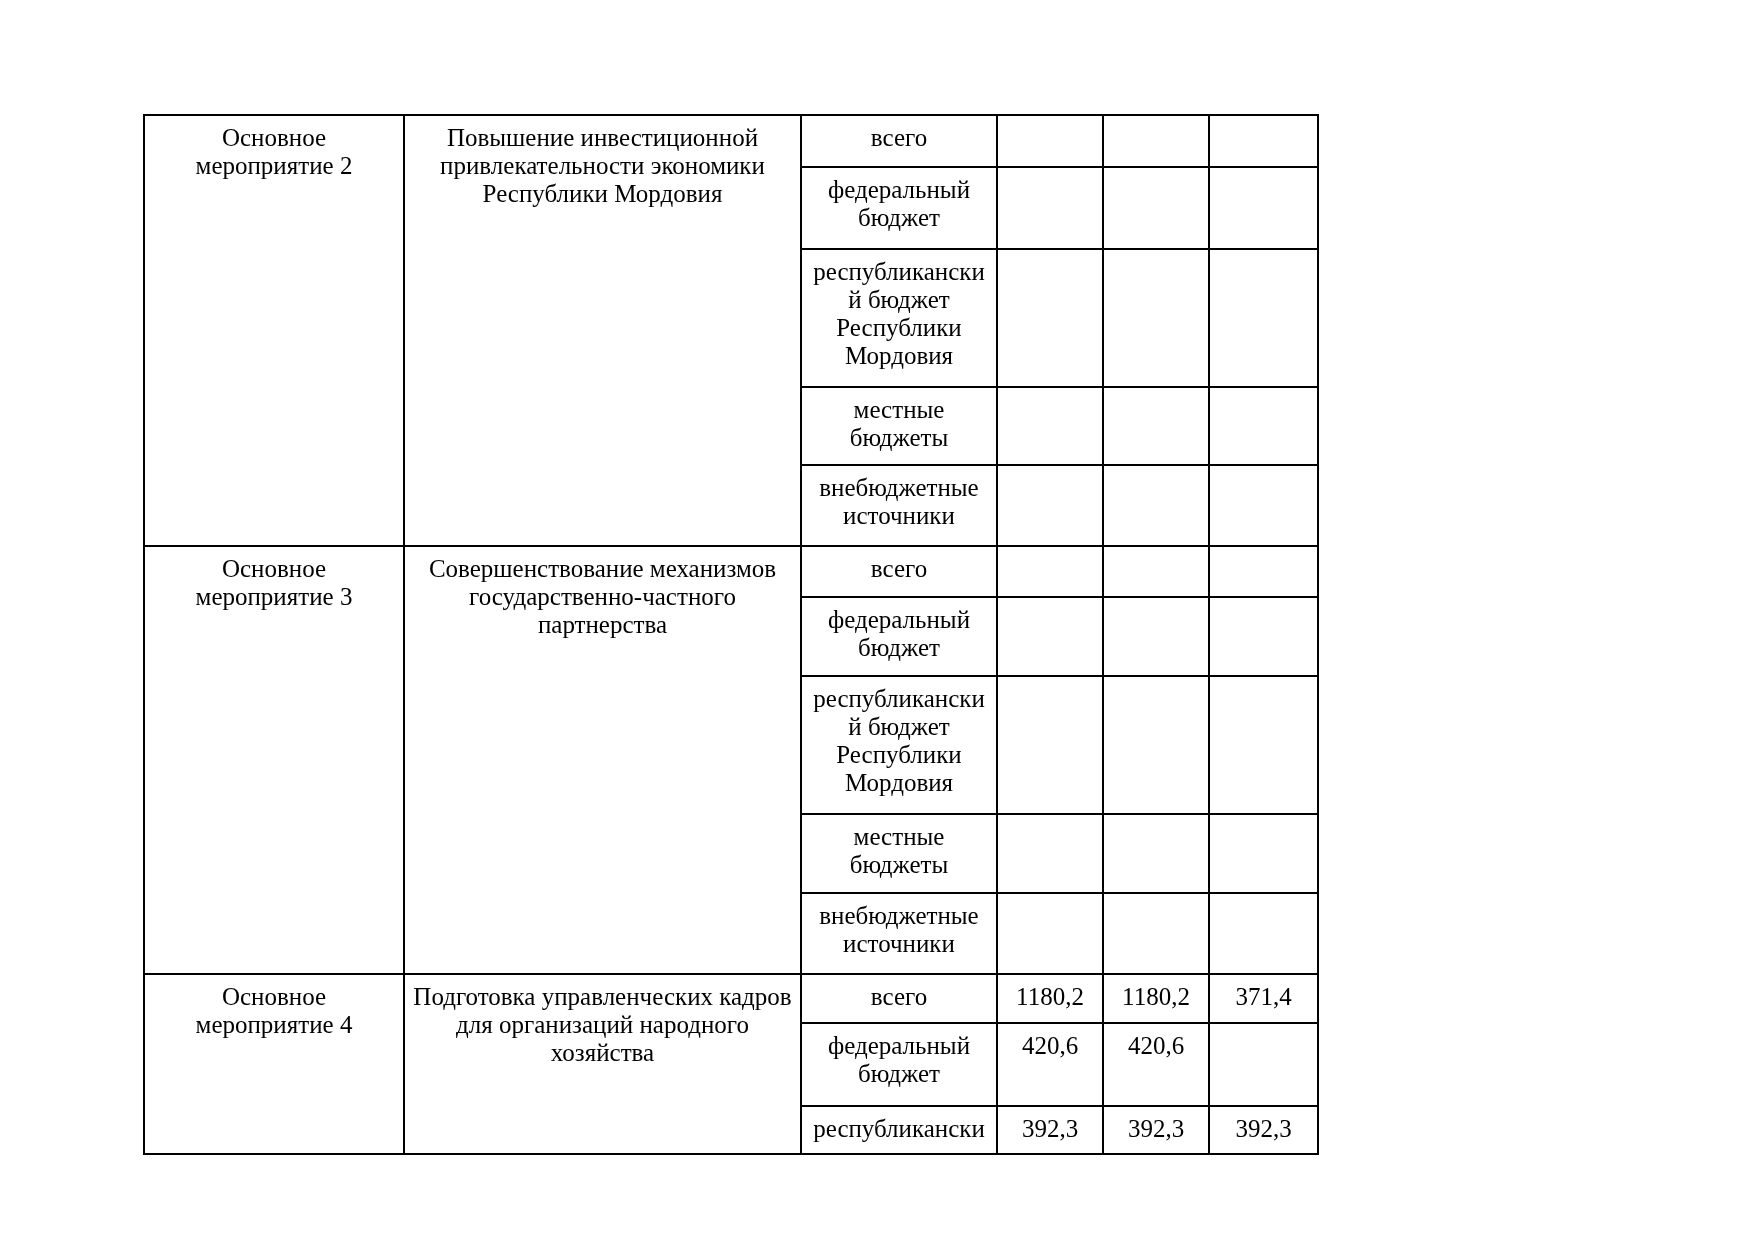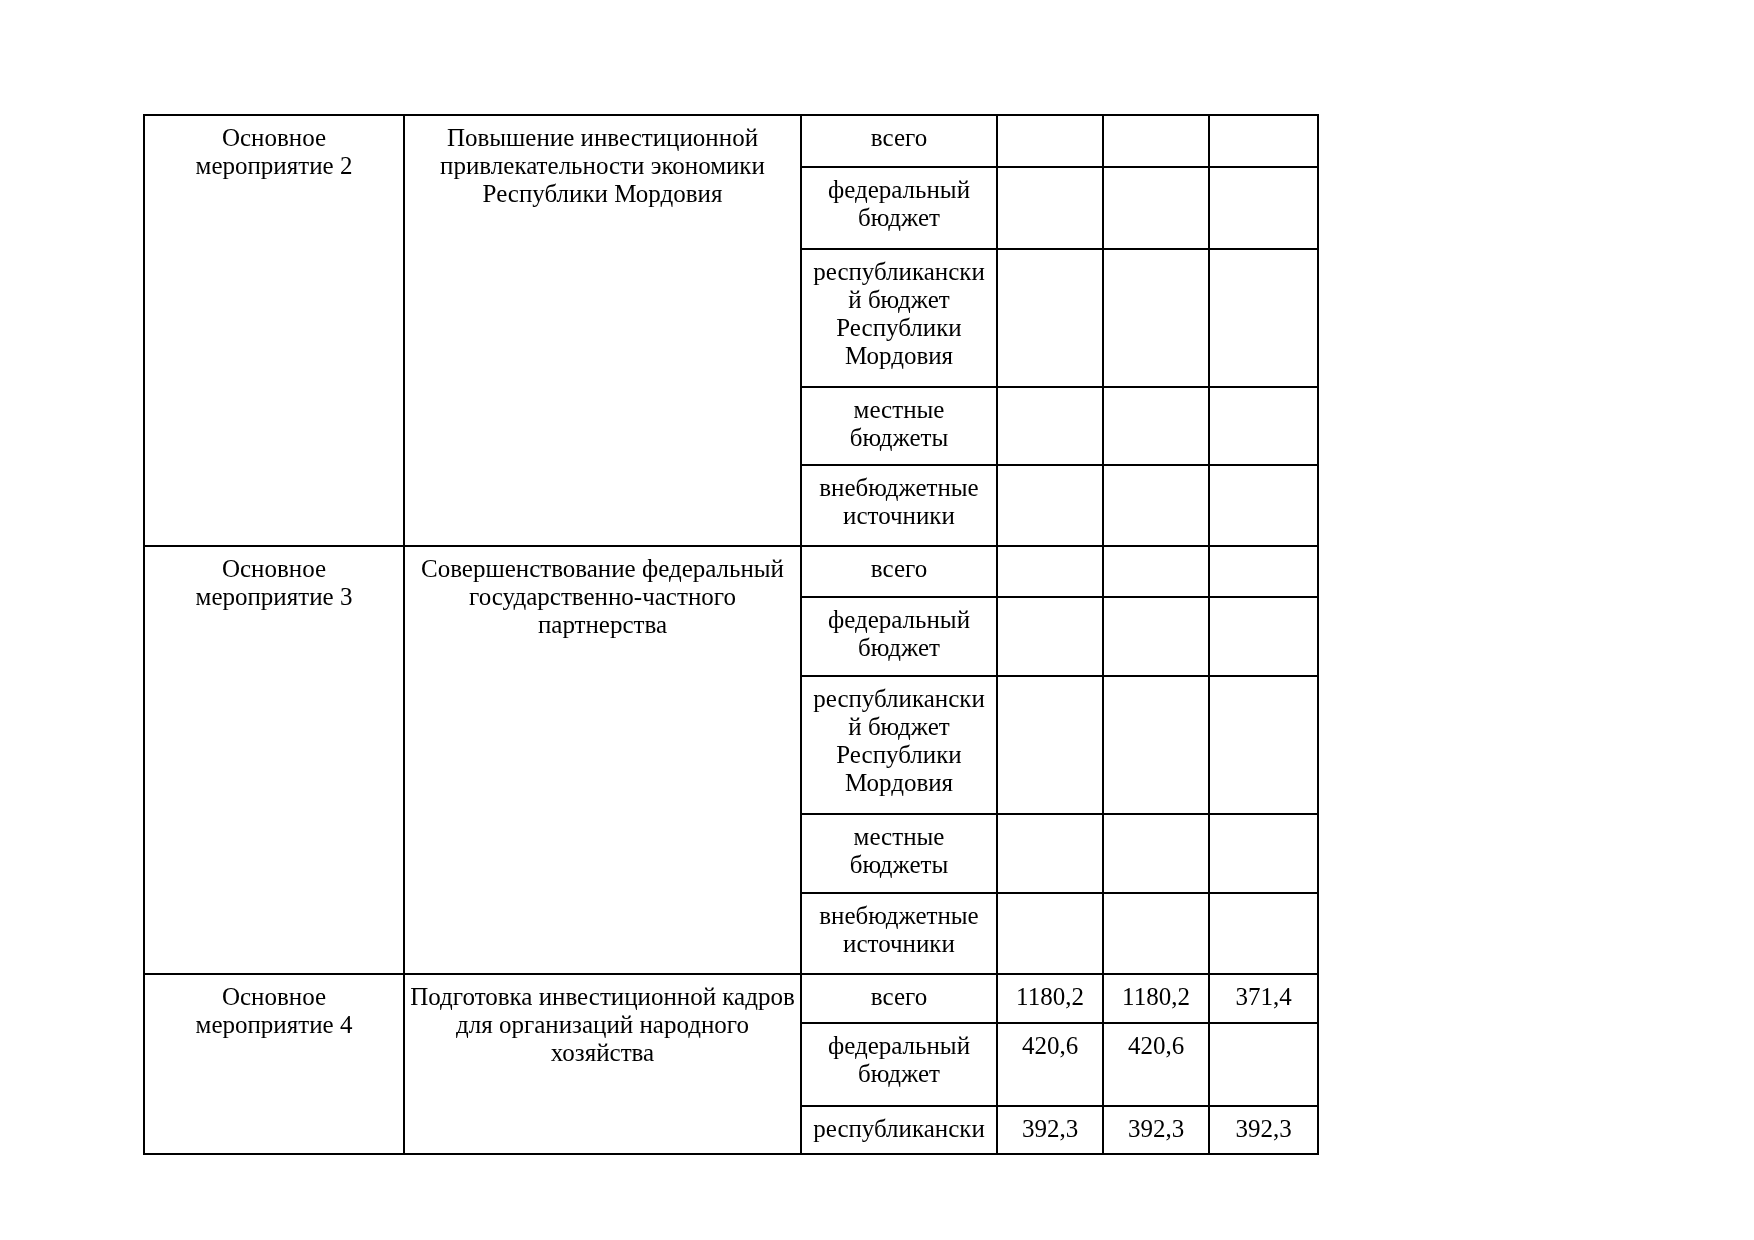--- a/index.html
+++ b/index.html
@@ -88,21 +88,21 @@
         <tr style="height: 81px;">
           <td>внебюджетные
 источники</td>
           <td></td>
           <td></td>
           <td></td>
         </tr>
         <tr style="height: 51px;">
           <td rowspan="5">Основное
 мероприятие 3</td>
-          <td rowspan="5">Совершенствование федеральный
+          <td rowspan="5">Совершенствование механизмов
 государственно-частного
 партнерства</td>
           <td>всего</td>
           <td></td>
           <td></td>
           <td></td>
         </tr>
         <tr style="height: 79px;">
           <td>федеральный
 бюджет</td>
@@ -129,21 +129,21 @@
         <tr style="height: 81px;">
           <td>внебюджетные
 источники</td>
           <td></td>
           <td></td>
           <td></td>
         </tr>
         <tr style="height: 49px;">
           <td rowspan="3">Основное
 мероприятие 4</td>
-          <td rowspan="3">Подготовка инвестиционной кадров
+          <td rowspan="3">Подготовка управленческих кадров
 для организаций народного
 хозяйства</td>
           <td>всего</td>
           <td>1180,2</td>
           <td>1180,2</td>
           <td>371,4</td>
         </tr>
         <tr style="height: 83px;">
           <td>федеральный
 бюджет</td>

